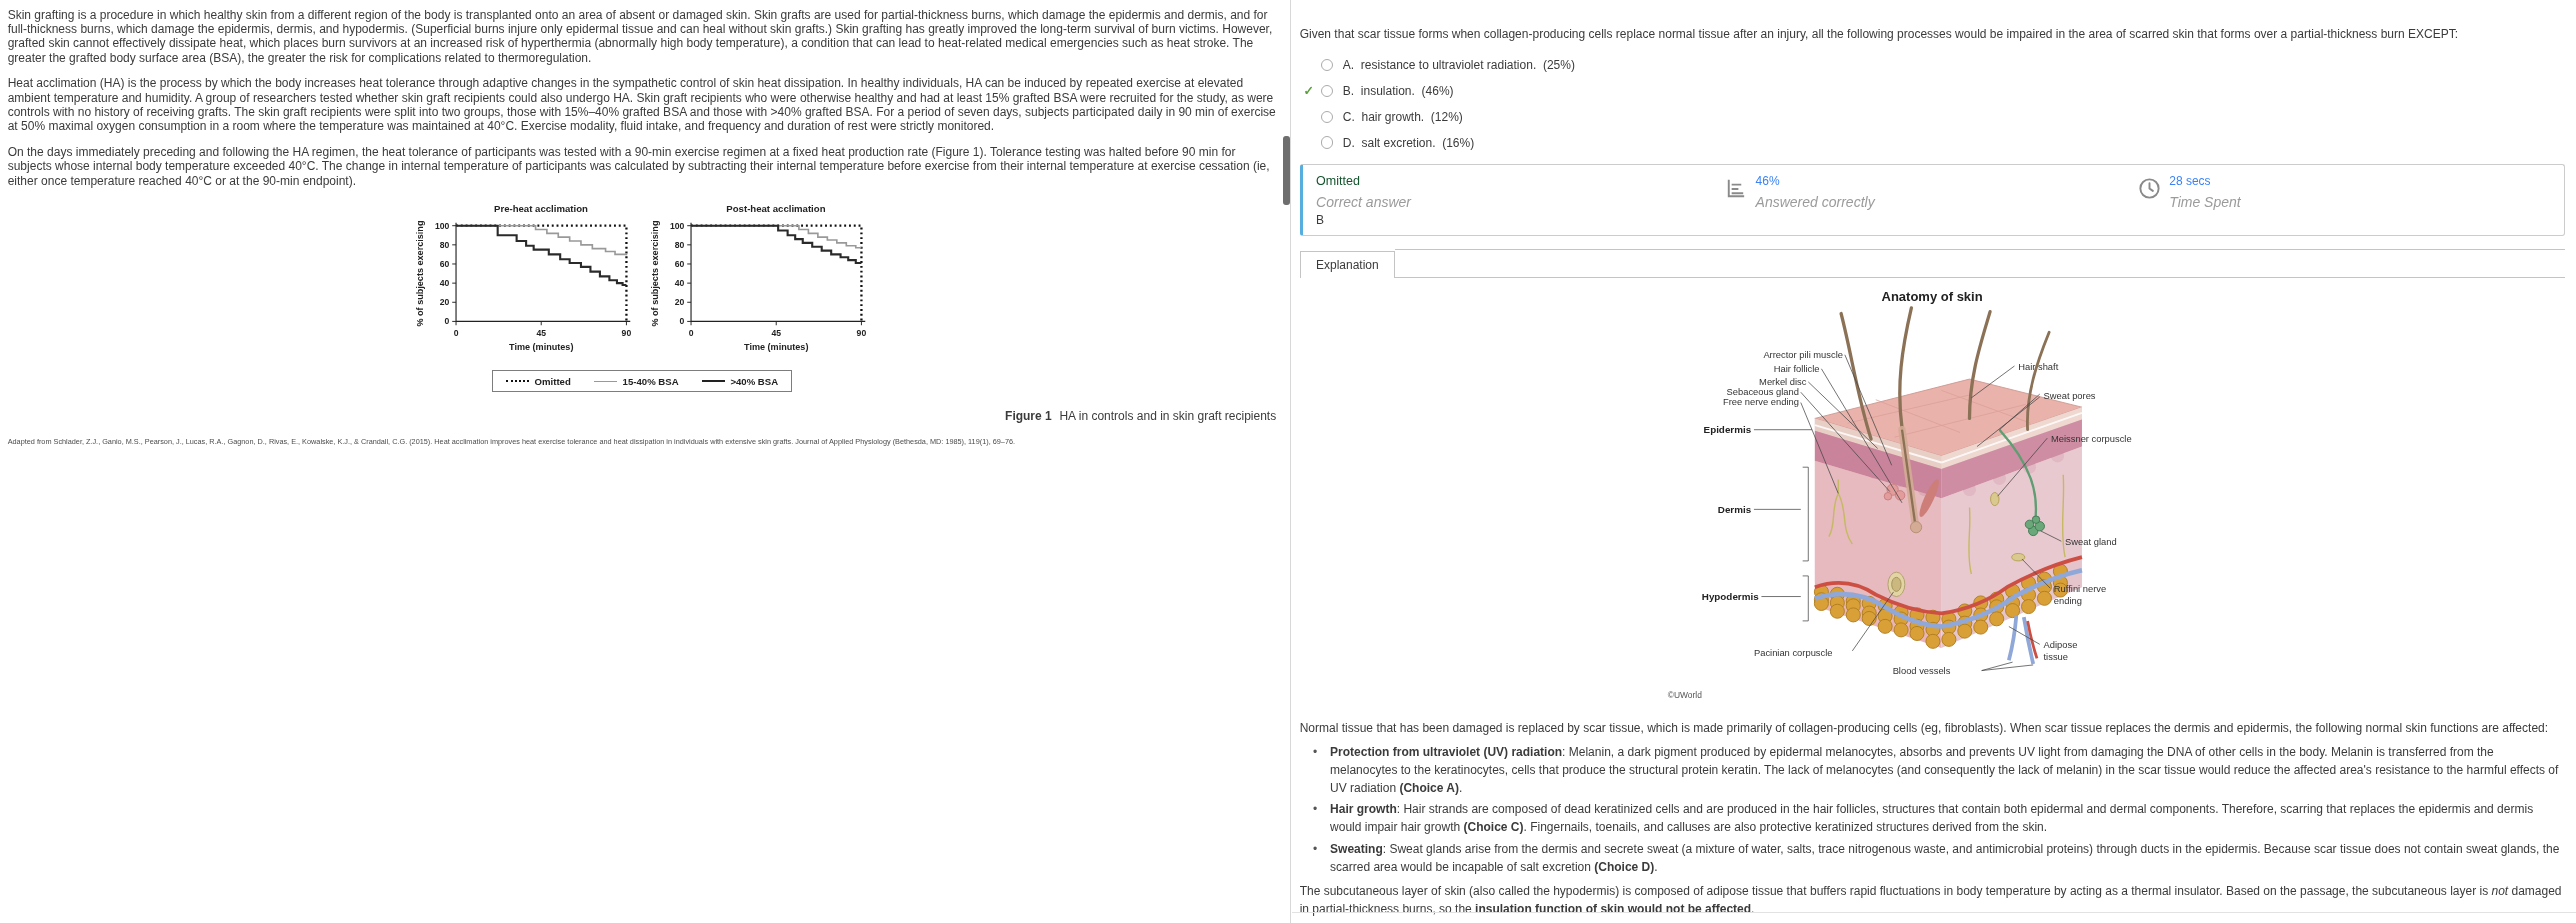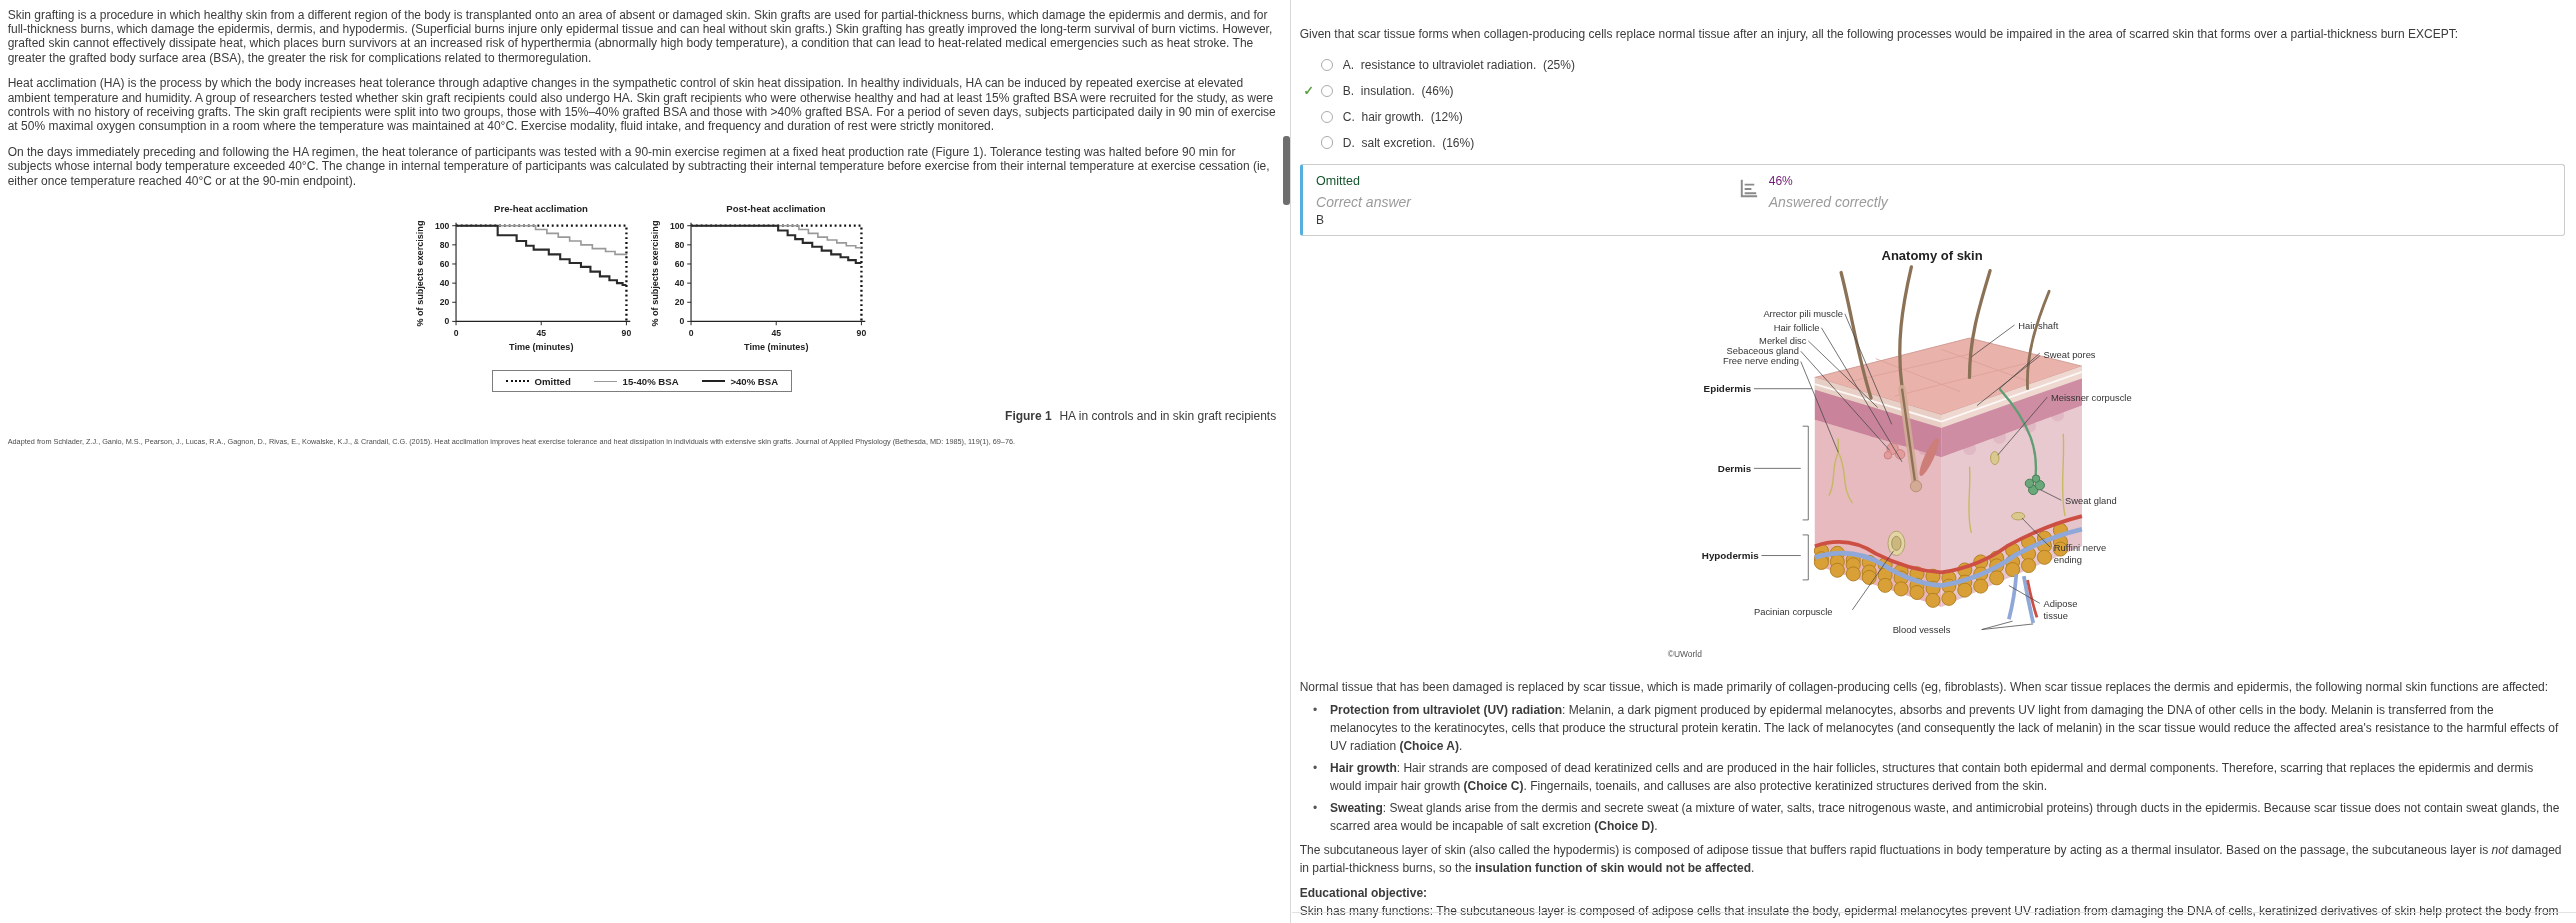--- a/index.html
+++ b/index.html
@@ -37,21 +37,21 @@
   .choice-pct{ margin-left:6.7px; }
 
   .stats-box{ margin-top:13.4px; border:1px solid #ccc; border-left:3.8px solid #56aede; border-radius:2.9px;
               display:flex; align-items:flex-start; padding:8.6px 13.4px; min-height:58px; }
   .stat-col1{ width:420px; }
   .omitted{ color:#14532d; font-size:12.5px; }
   .stat-sub{ font-size:14px; color:#9b9b9b; margin-top:6px;font-style:italic; }
   .stat-val{ font-size:12px; color:#3b3b3b; margin-top:2.9px; }
   .stat-col{ display:flex; align-items:flex-start; width:427px; }
   .stat-icon{ margin:1.9px 7.7px 0 0; }
-  .stat-num{ font-size:12px; color:#701a75; }
+  .stat-num{ font-size:12px; color:#3b82f6; }
 
   .tabbar{ margin-top:13.4px; display:flex; align-items:flex-end; height:28px; }
   .tab{ border:1px solid #c4c4c4; border-bottom:none; background:#fff; padding:5.8px 15.3px; font-size:12px; color:#3b3b3b; }
   .tabbar::after{ content:""; flex:1; height:27px; border-top:1px solid #c4c4c4; border-bottom:1px solid #c4c4c4; }
 
   .diagram-title{ text-align:center; font-weight:bold; font-size:13px; margin-top:11.5px; color:#222; }
   .diagram-wrap{ width:556px; margin:1.9px auto 0; }
   .dlabel{ font-size:10px; fill:#333; font-family:"Liberation Sans",sans-serif; }
   .dlabel-b{ font-size:10.5px; font-weight:bold; fill:#222; font-family:"Liberation Sans",sans-serif; }
   .leader{ stroke:#444; stroke-width:0.8; }
@@ -210,22 +210,35 @@
       <div class="stat-col">
         <svg class="stat-icon" width="25" height="25" viewBox="0 0 26 26">
           <path d="M6 4 V21 H22" fill="none" stroke="#8a8a8a" stroke-width="2"></path>
           <path d="M9 9 H19 M9 13.5 H16 M9 18 H21" stroke="#8a8a8a" stroke-width="2"></path>
         </svg>
         <div>
           <div class="stat-num">46%</div>
           <div class="stat-sub">Answered correctly</div>
         </div>
       </div>
-    </div>
-
+      <div class="stat-col">
+        <svg class="stat-icon" width="25" height="25" viewBox="0 0 26 26">
+          <circle cx="13" cy="13" r="9.5" fill="none" stroke="#8a8a8a" stroke-width="2"></circle>
+          <path d="M13 7.5 V13 L16.5 15.5" fill="none" stroke="#8a8a8a" stroke-width="2" stroke-linecap="round"></path>
+        </svg>
+        <div>
+          <div class="stat-num">28 secs</div>
+          <div class="stat-sub">Time Spent</div>
+        </div>
+      </div>
+    </div>
+
+    <div class="tabbar">
+      <div class="tab">Explanation</div>
+    </div>
 
     <div class="diagram-title">Anatomy of skin</div>
 
     <div class="diagram-wrap">
       <svg width="556" height="403" viewBox="0 0 580 430">
 
         <g>
           <polygon points="165,120 330,78 450,108 300,160" fill="#e9b2aa" stroke="#cf9a93" stroke-width="1"></polygon>
           <path d="M200,125 L330,95 M250,140 L390,105 M230,100 L320,135 M300,90 L395,125" stroke="#d99f98" stroke-width="0.8" fill="none"></path>
           <polygon points="165,120 300,160 300,365 165,320" fill="#e8b4ba"></polygon>

